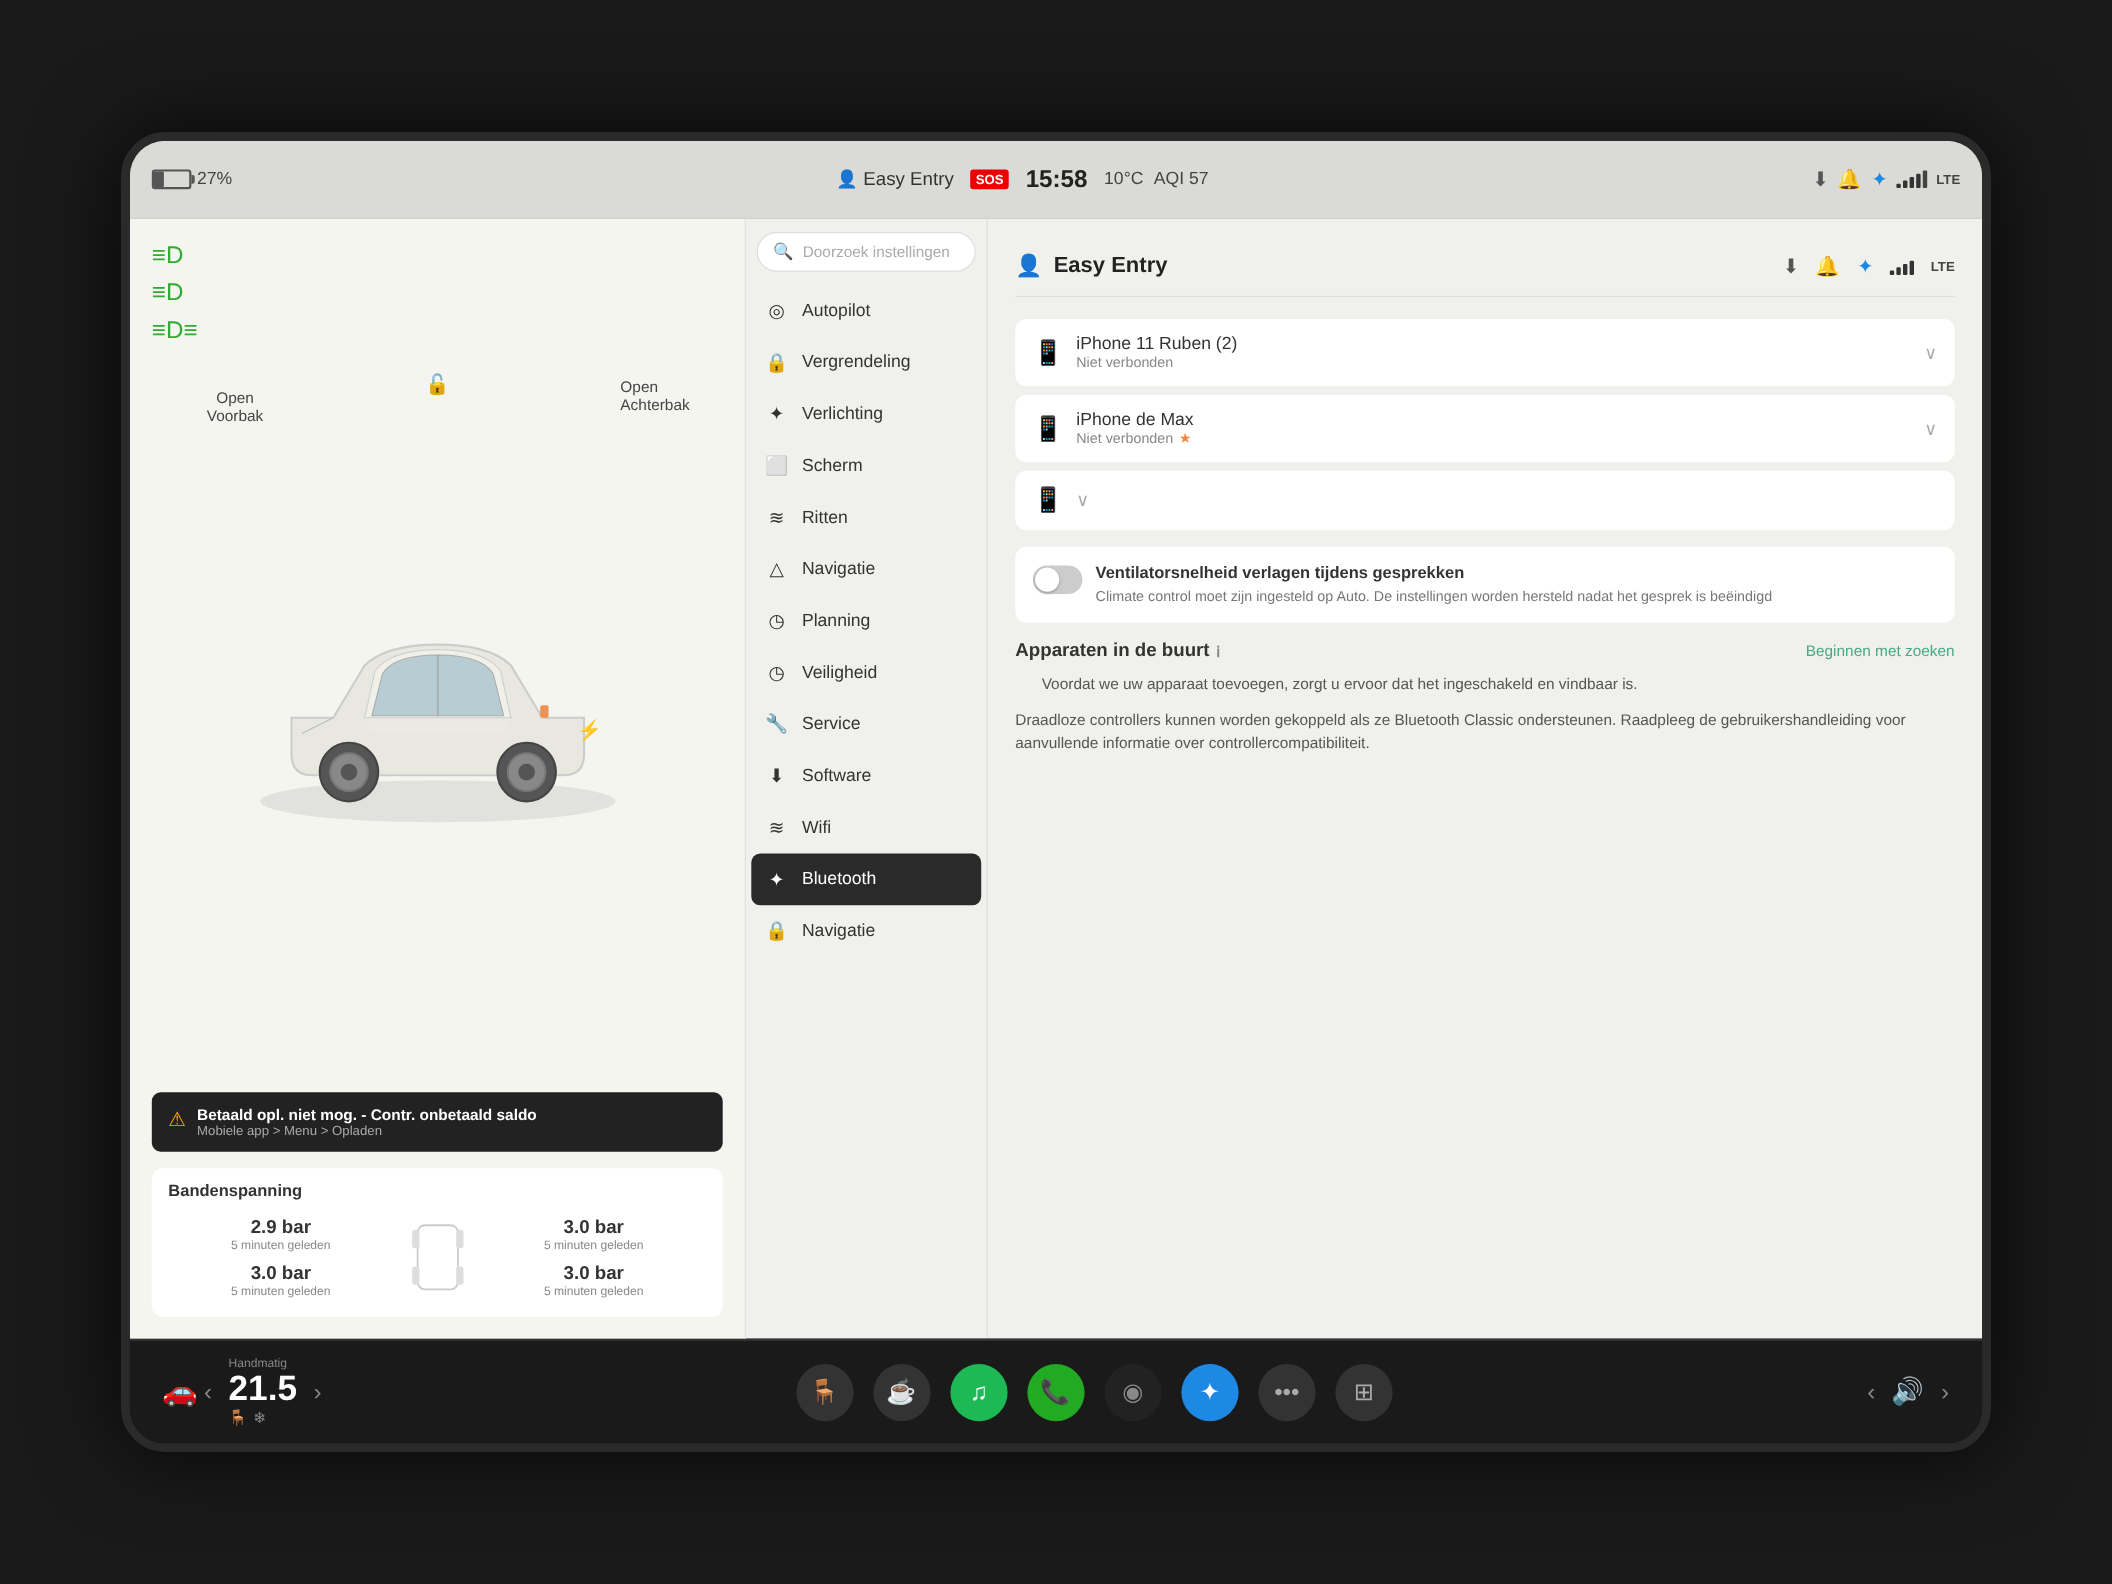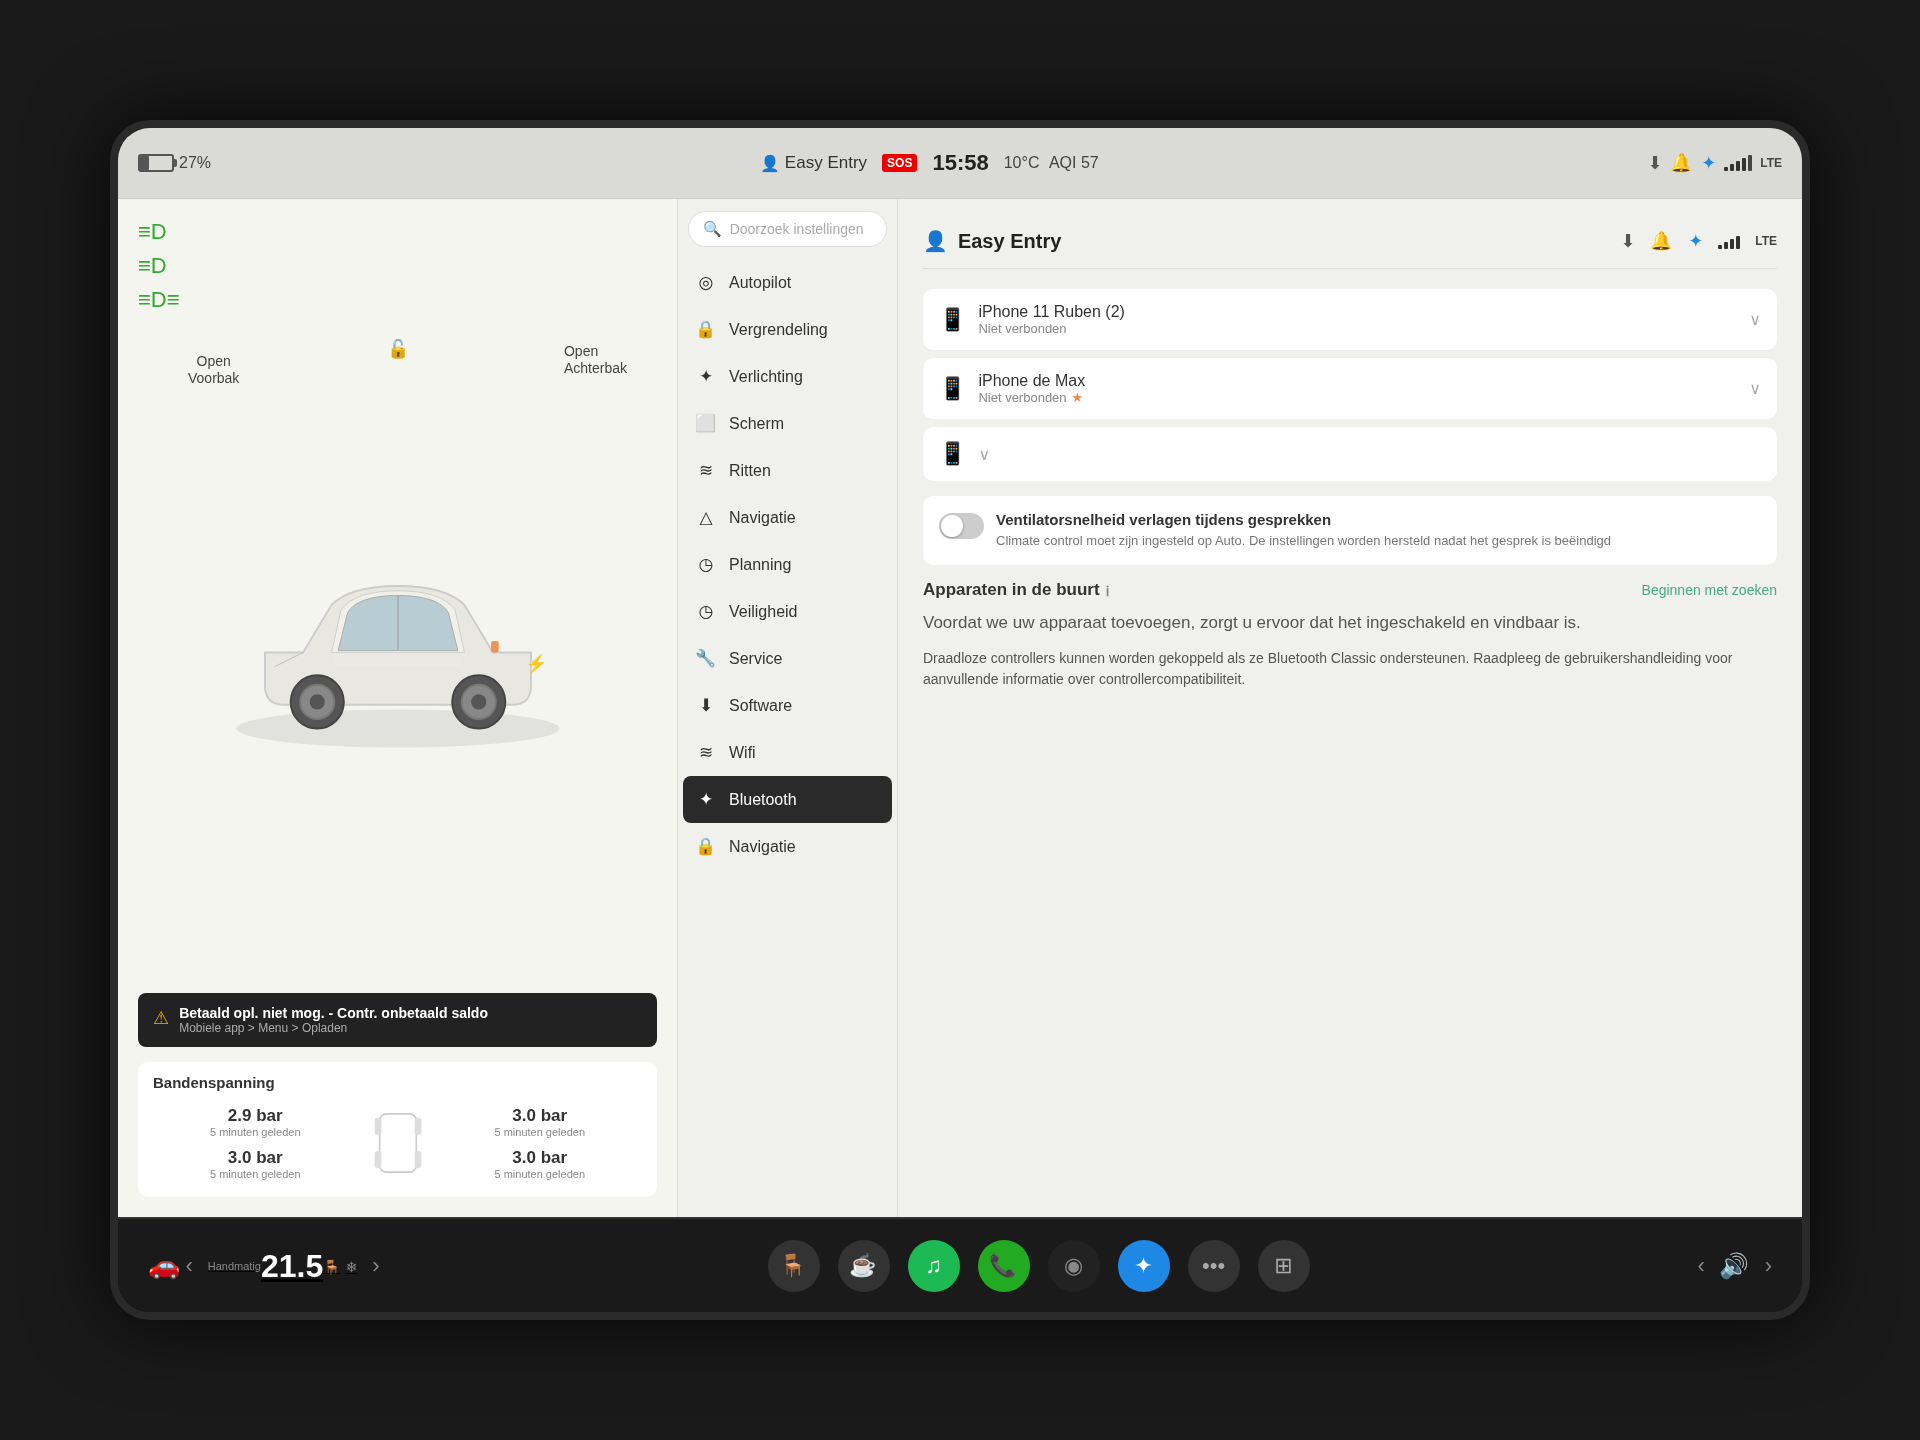--- a/index.html
+++ b/index.html
@@ -509,24 +509,25 @@
     .nearby-search-btn {
       font-size: 14px;
       color: #4a8;
       cursor: pointer;
       background: none;
       border: none;
       font-weight: 500;
     }
 
     .nearby-desc {
-      font-size: 17px;
+      font-size: 14px;
       color: #555;
       line-height: 1.5;
       margin-bottom: 12px;
+      margin-left: 24px;
     }
 
     .bluetooth-desc {
       font-size: 14px;
       color: #555;
       line-height: 1.5;
     }
 
     
     .taskbar {
@@ -545,24 +546,23 @@
       gap: 5px;
     }
 
     .taskbar-car-icon {
       font-size: 26px;
       color: #aaa;
     }
 
     .taskbar-temp {
       display: flex;
-      flex-direction: row;
-      align-items: center;
+      flex-direction: column;
+      align-items: flex-start;
       margin: 0 10px;
-      text-decoration: underline;
     }
 
     .taskbar-temp-label {
       font-size: 11px;
       color: #888;
     }
 
     .taskbar-temp-value {
       font-size: 32px;
       font-weight: 600;

